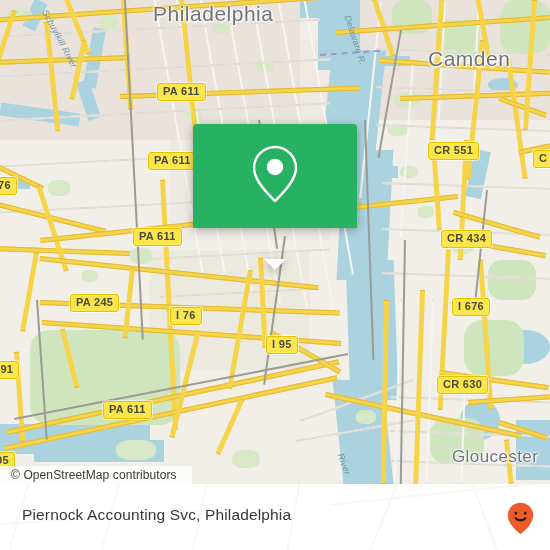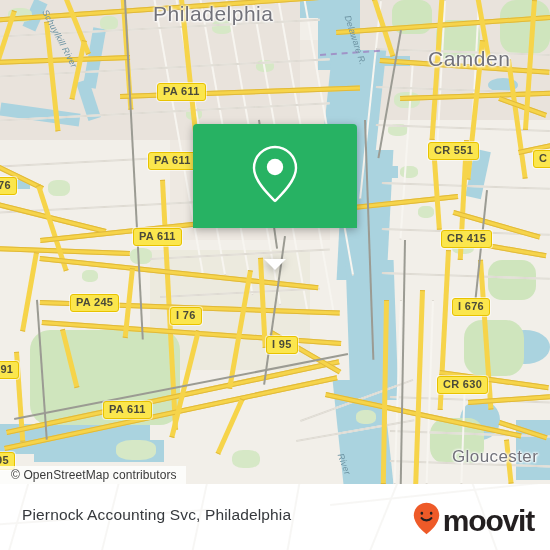--- a/index.html
+++ b/index.html
@@ -50,21 +50,21 @@
   #popup-foot { height:31px; background:#ffffff; border-radius:0 0 4px 4px;
                 display:flex; align-items:center; justify-content:center; }
   #popup-foot span { font-size:14.5px; color:#3b3d40; letter-spacing:.1px; }
   #popup-tail { position:absolute; left:50%; margin-left:-11px; top:135px;
                 width:0; height:0; border-left:11px solid transparent;
                 border-right:11px solid transparent; border-top:11px solid #ffffff; }
 
   
   #attrib { position:absolute; left:0; top:466px; height:18px;
             background:rgba(255,255,255,.78); display:flex; align-items:center;
-            padding:0 9px 0 11px; }
+            padding:0 15px 0 11px; }
   #attrib span { font-size:12px; color:#3a3a3a; letter-spacing:.1px; white-space:nowrap; }
 
   
   #footer { position:absolute; left:0; top:484px; width:550px; height:66px;
             background:#ffffff; overflow:hidden; }
   #footer-ghost { position:absolute; inset:0; opacity:.32; }
   .gh { position:absolute; background:#e7e5e0; transform-origin:0 0; }
   #footer-title { position:absolute; left:22px; top:22px; font-size:15.5px;
                   color:#35383c; letter-spacing:.15px; white-space:nowrap; }
   #logo { position:absolute; right:16px; top:18px; display:flex; align-items:center; gap:3px; }
@@ -266,21 +266,21 @@
         <div class="shield" style="left: 133px; top: 228px;">PA 611</div>
         <div class="shield" style="left: 70px; top: 294px;">PA 245</div>
         <div class="shield" style="left: -8px; top: 177px;">76</div>
         <div class="shield" style="left: 170px; top: 307px;">I 76</div>
         <div class="shield" style="left: 266px; top: 336px;">I 95</div>
         <div class="shield" style="left: -12px; top: 361px;">291</div>
         <div class="shield" style="left: 103px; top: 401px;">PA 611</div>
         <div class="shield" style="left: -10px; top: 452px;">95</div>
         <div class="shield" style="left: 428px; top: 142px;">CR 551</div>
         <div class="shield" style="left: 533px; top: 150px;">C</div>
-        <div class="shield" style="left: 441px; top: 230px;">CR 415</div>
+        <div class="shield" style="left: 441px; top: 230px;">CR 434</div>
         <div class="shield" style="left: 452px; top: 298px;">I 676</div>
         <div class="shield" style="left: 437px; top: 376px;">CR 630</div>
       </div>
 
     <div id="popup">
       <div id="popup-head">
         <span>
           <svg width="52" height="62" viewBox="0 0 52 62" aria-hidden="true">
             <path d="M26 4 C14.4 4 5 13.4 5 25 C5 38 20 52 26 58 C32 52 47 38 47 25 C47 13.4 37.6 4 26 4 Z" fill="none" stroke="#ffffff" stroke-width="2.4" stroke-linejoin="round"></path>
             <circle cx="26" cy="24" r="8.2" fill="#ffffff"></circle>
@@ -309,16 +309,15 @@
     <div id="footer-title">Piernock Accounting Svc, Philadelphia</div>
     <div id="logo">
       <span>
         <svg width="27" height="33" viewBox="0 0 27 33" aria-hidden="true">
           <path d="M13.5 0.8 C6.4 0.8 0.8 6.4 0.8 13.3 C0.8 22 10.6 30 13.5 32.2 C16.4 30 26.2 22 26.2 13.3 C26.2 6.4 20.6 0.8 13.5 0.8 Z" fill="#ee5a28"></path>
           <rect x="7.6" y="9.8" width="2.5" height="2.9" rx="1.2" fill="#231f20"></rect>
           <rect x="16.9" y="9.8" width="2.5" height="2.9" rx="1.2" fill="#231f20"></rect>
           <path d="M8.6 16.2 C10.6 19.1 16.4 19.1 18.4 16.2" fill="none" stroke="#231f20" stroke-width="2.1" stroke-linecap="round"></path>
         </svg>
       </span>
-      <span id="logo-word">moovit</span>
     </div>
   </div>
 </div>
 
 </body></html>

